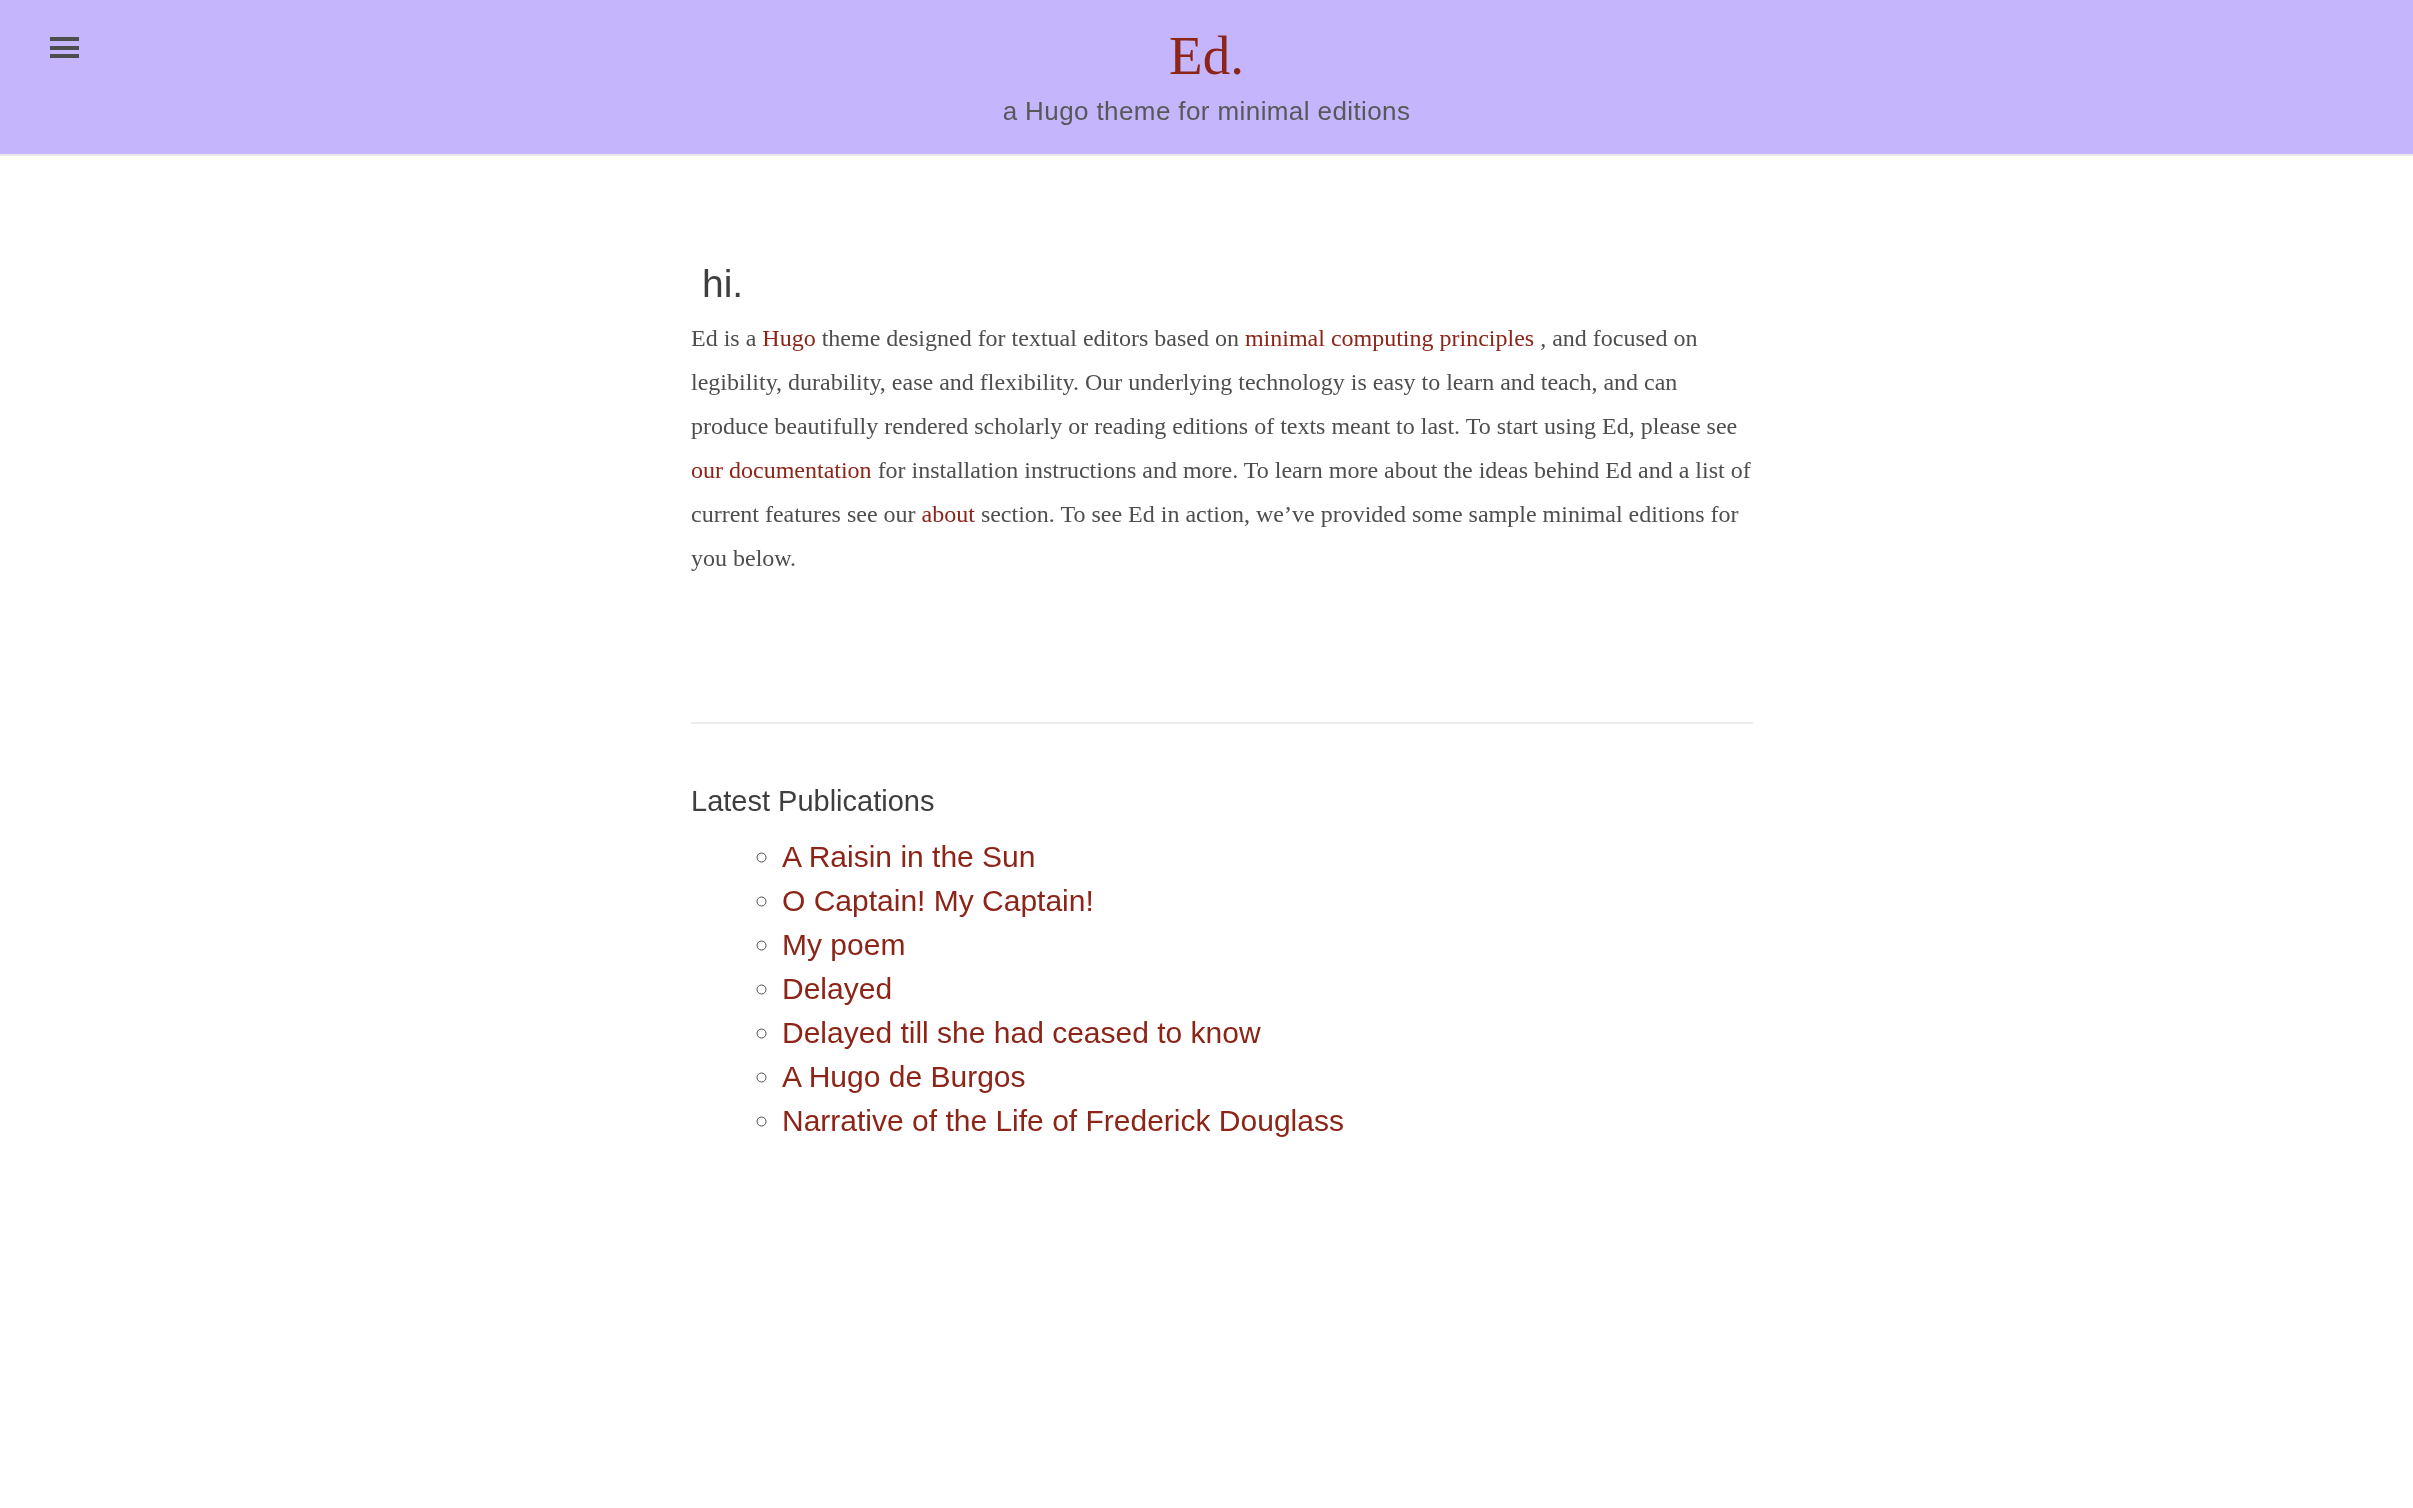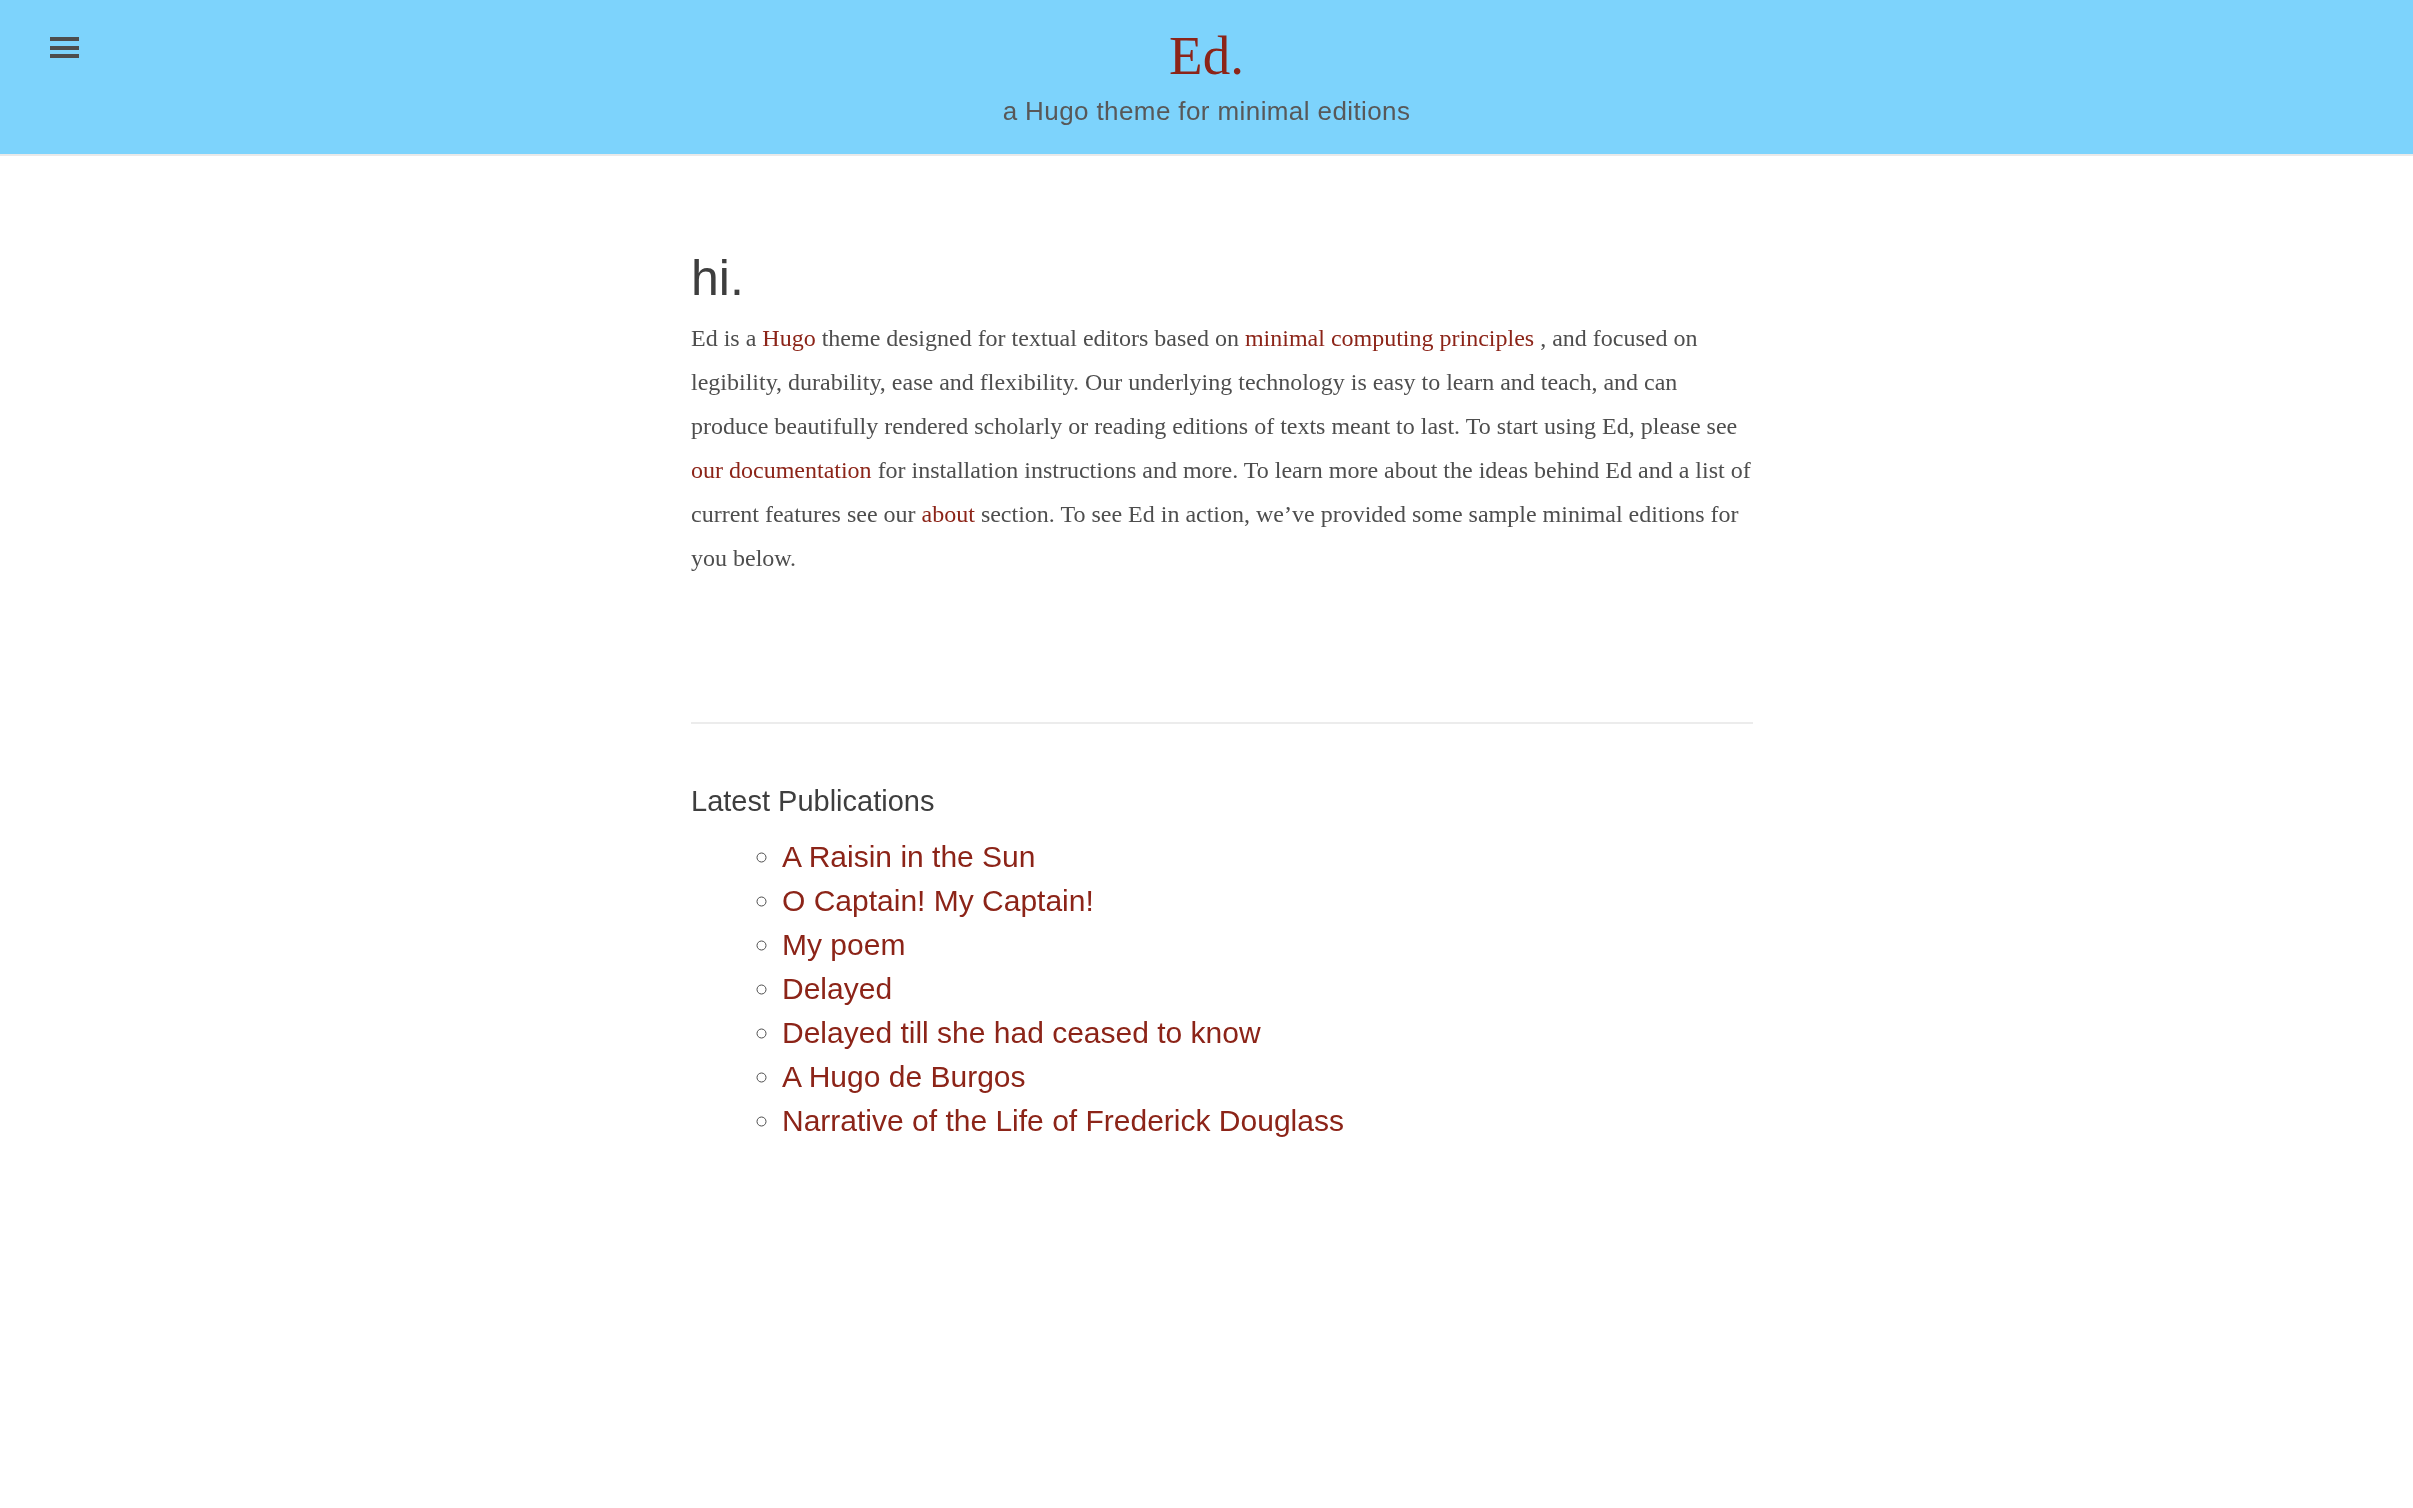--- a/index.html
+++ b/index.html
@@ -16,21 +16,21 @@
   }
 
   
   .site-header {
     position: relative;
     width: 100%;
     box-sizing: border-box;
     padding-top: 26px;
     height: 156px;
     border-bottom: 2.2px solid #e9e9e9;
-    background: #7dd3fc;
+    background: #c4b5fd;
   }
   .menu-button {
     position: absolute;
     left: 50px;
     top: 37px;
     width: 29px;
     height: 21.5px;
     cursor: pointer;
     background: transparent;
     border: none;
@@ -68,24 +68,24 @@
 
   
   .content {
     margin-left: 691px;
     width: 1062px;
     padding-top: 97px;
   }
   .page-title {
     font-family: "Liberation Sans", sans-serif;
     font-weight: 400;
-    font-size: 50px;
+    font-size: 39px;
     line-height: 1;
     color: #3e3e3e;
-    margin: 0;
+    margin: 11px;
   }
   .intro {
     font-family: "Liberation Serif", serif;
     font-size: 24px;
     line-height: 44px;
     color: #4e4e4e;
     margin: 13px 0 0 0;
   }
   a.text-link {
     color: #8c2418;

